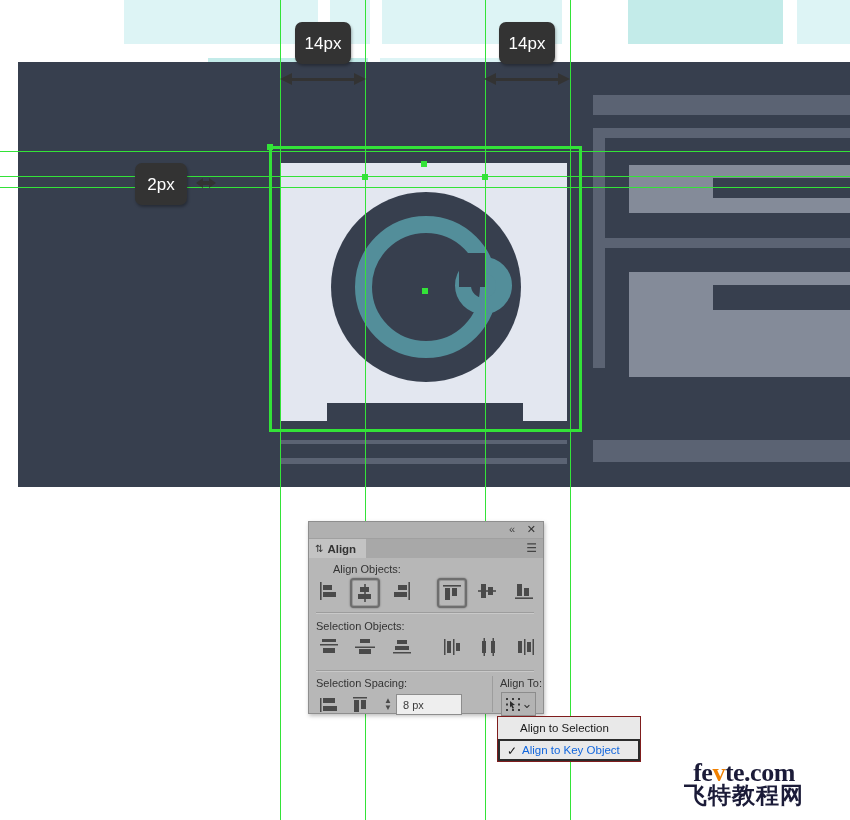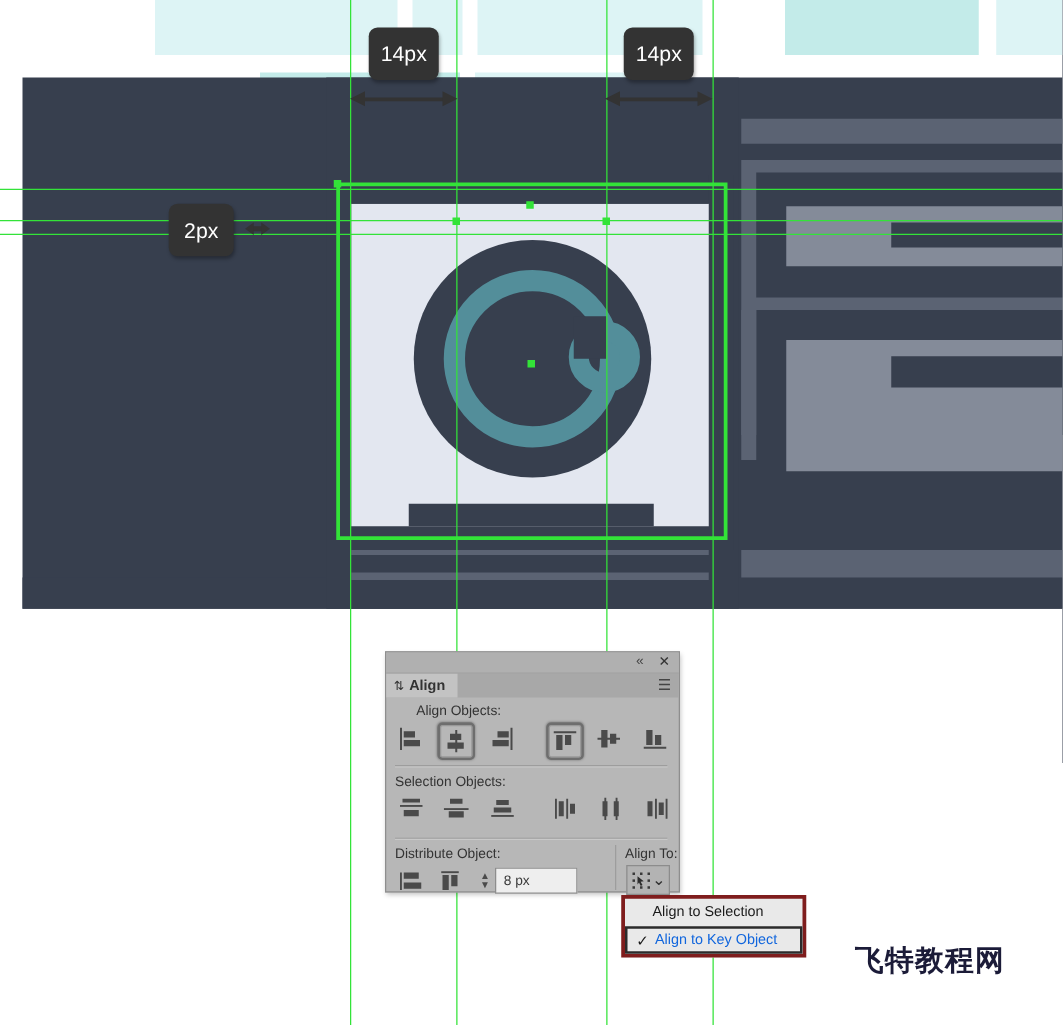--- a/index.html
+++ b/index.html
@@ -70,21 +70,21 @@
   .divider{position:absolute;height:1px;background:#c9c9c9;border-top:1px solid #9d9d9d;}
   #spacing-field{position:absolute;left:396px;top:694px;width:58px;height:19px;background:#eeeeee;
     border:1px solid #8d8d8d;display:flex;align-items:center;padding-left:6px;font-size:11px;color:#3b3b3b;}
   #stepper{position:absolute;left:382px;top:694px;width:12px;height:19px;display:flex;
     flex-direction:column;align-items:center;justify-content:center;color:#4a4a4a;font-size:8px;line-height:7px;}
   #alignto-btn{position:absolute;left:501px;top:692px;width:33px;height:22px;background:#b3b3b3;
     border:1px solid #8c8c8c;display:flex;align-items:center;justify-content:center;gap:1px;}
 
   
   #align-dropdown{position:absolute;left:497px;top:716px;width:142px;background:#e9e9e9;
-    border:3px solid #7f1d1d;font-size:11.5px;color:#1a1a1a;}
+    border:1px solid #7f1d1d;font-size:11.5px;color:#1a1a1a;}
   .dd-item{height:22px;display:flex;align-items:center;padding-left:22px;position:relative;}
   .dd-item.selected{color:#1166dd;border:2px solid #2b2b2b;box-sizing:border-box;height:22px;background:#e9e9e9;}
   .dd-check{position:absolute;left:7px;top:3px;font-size:12px;color:#1a1a1a;}
 
   
   #watermark{position:absolute;left:684px;top:760px;text-align:center;line-height:1;}
   #wm-top{font-family:"Liberation Serif",serif;font-weight:bold;font-size:26px;color:#1b1b38;letter-spacing:-0.5px;}
   #wm-v{color:#f08000;}
   #wm-bottom{font-family:"DejaVu Sans",sans-serif;font-weight:bold;font-size:23px;color:#1b1b38;letter-spacing:1px;margin-top:-2px;}
 </style>
@@ -279,21 +279,21 @@
 <div class="icon-btn" style="left:512px;top:634px;">
   <svg width="20" height="18" viewBox="0 0 20 18">
       <rect x="3" y="3" width="4" height="12" fill="#4a4a4a"></rect>
       <rect x="9" y="1" width="1.5" height="16" fill="#4a4a4a"></rect>
       <rect x="12" y="4" width="4" height="10" fill="#4a4a4a"></rect>
       <rect x="17.5" y="1" width="1.5" height="16" fill="#4a4a4a"></rect>
     </svg>
 </div>
 <div class="divider" style="left:316px;top:670px;width:218px;"></div>
 
-<div class="panel-section-label" style="left:316px;top:677px;">Distribute Object:</div>
+<div class="panel-section-label" style="left:316px;top:677px;">Selection Spacing:</div>
 <div class="panel-section-label" style="left:500px;top:677px;">Align To:</div>
 <div class="divider" style="left:492px;top:676px;width:1px;height:36px;background:#9d9d9d;border:0;"></div>
 
 <div class="icon-btn" style="left:316px;top:692px;">
   <svg width="20" height="18" viewBox="0 0 20 18">
       <rect x="1" y="2" width="1.5" height="14" fill="#4a4a4a"></rect>
       <rect x="4" y="2" width="12" height="5" fill="#4a4a4a"></rect>
       <rect x="4" y="10" width="14" height="5" fill="#4a4a4a"></rect>
     </svg>
 </div>
@@ -330,14 +330,15 @@
   <div class="dd-item">
     <span>Align to Selection</span>
   </div>
   <div class="dd-item selected">
     <span class="dd-check">✓</span>
     <span>Align to Key Object</span>
   </div>
 </div>
 
 <div id="watermark">
+  <div id="wm-top"><span>fe</span><span id="wm-v">v</span><span>te.com</span></div>
   <div id="wm-bottom">飞特教程网</div>
 </div>
 
 </body></html>

